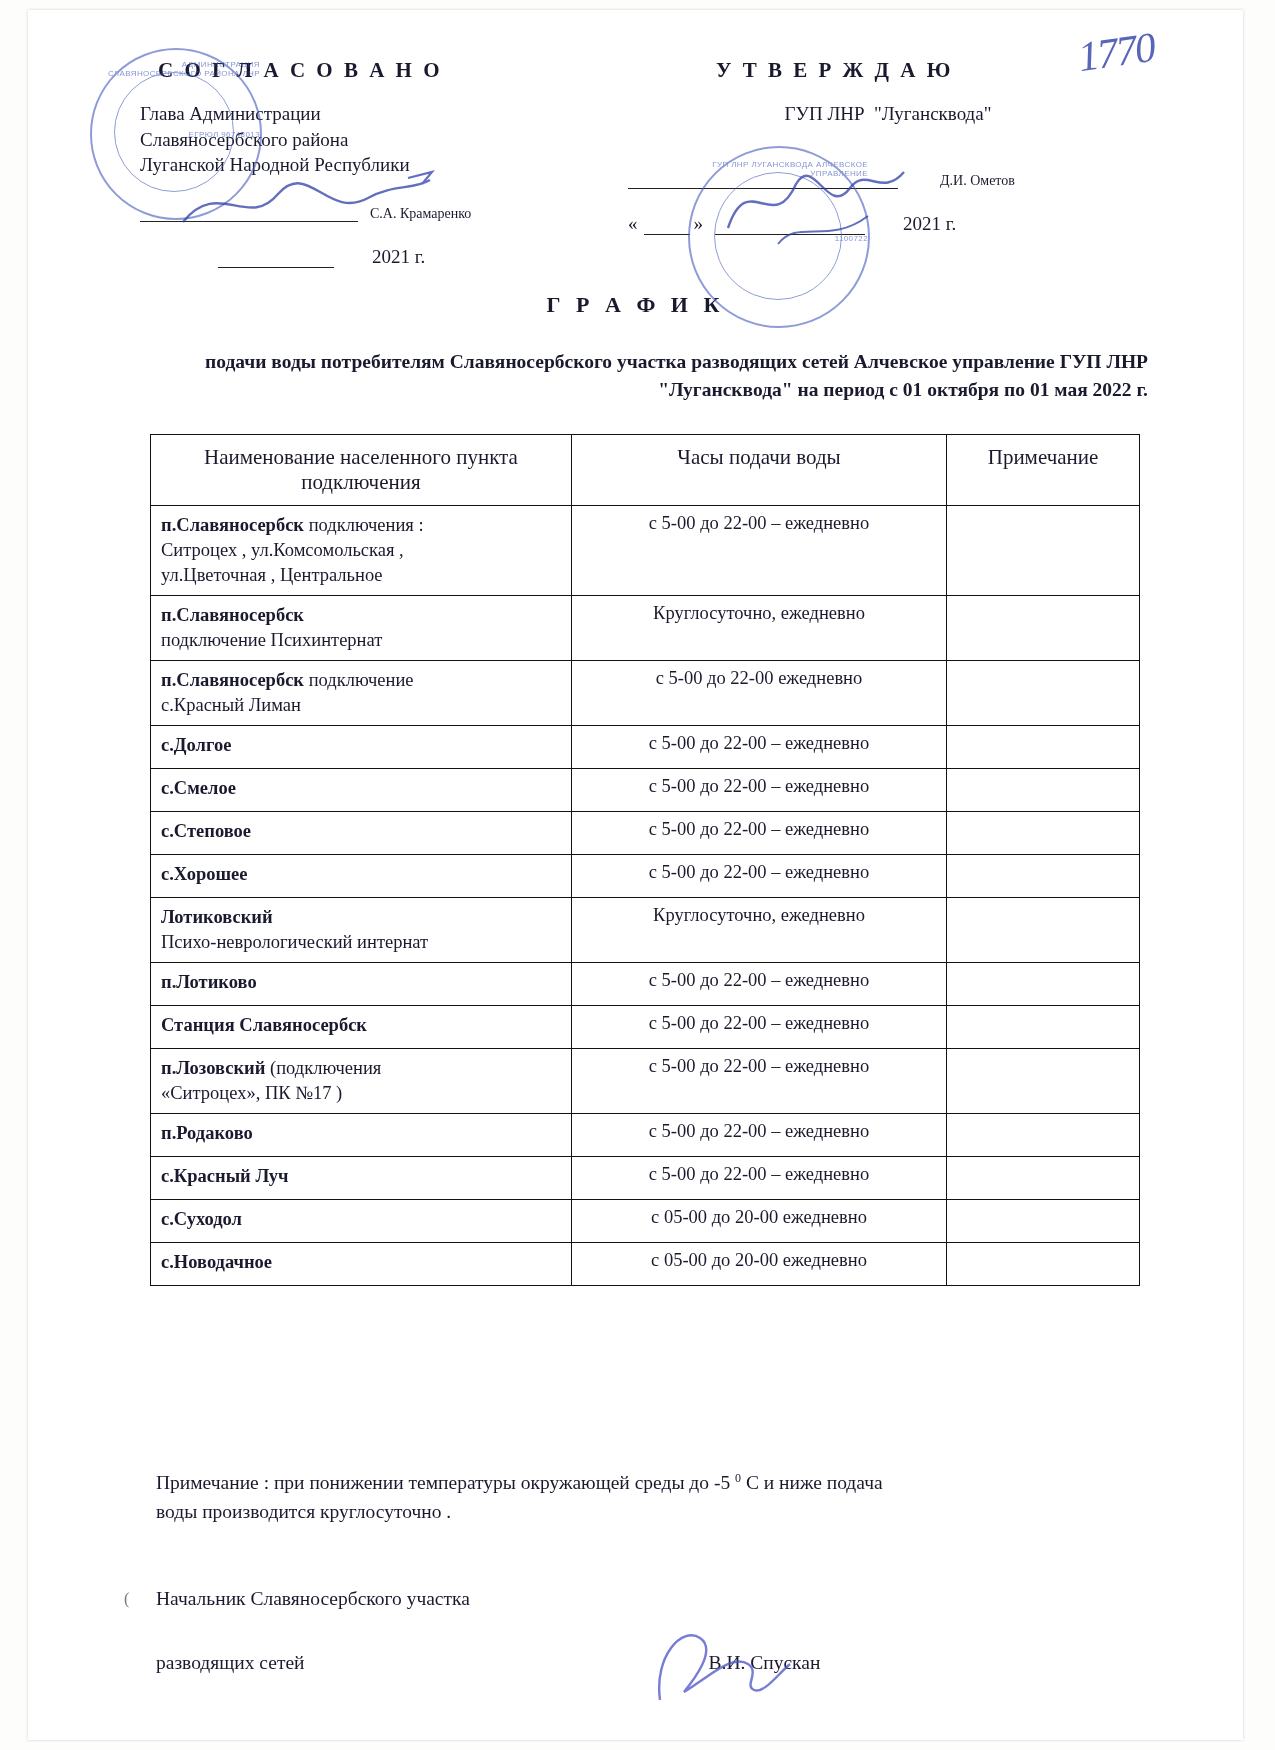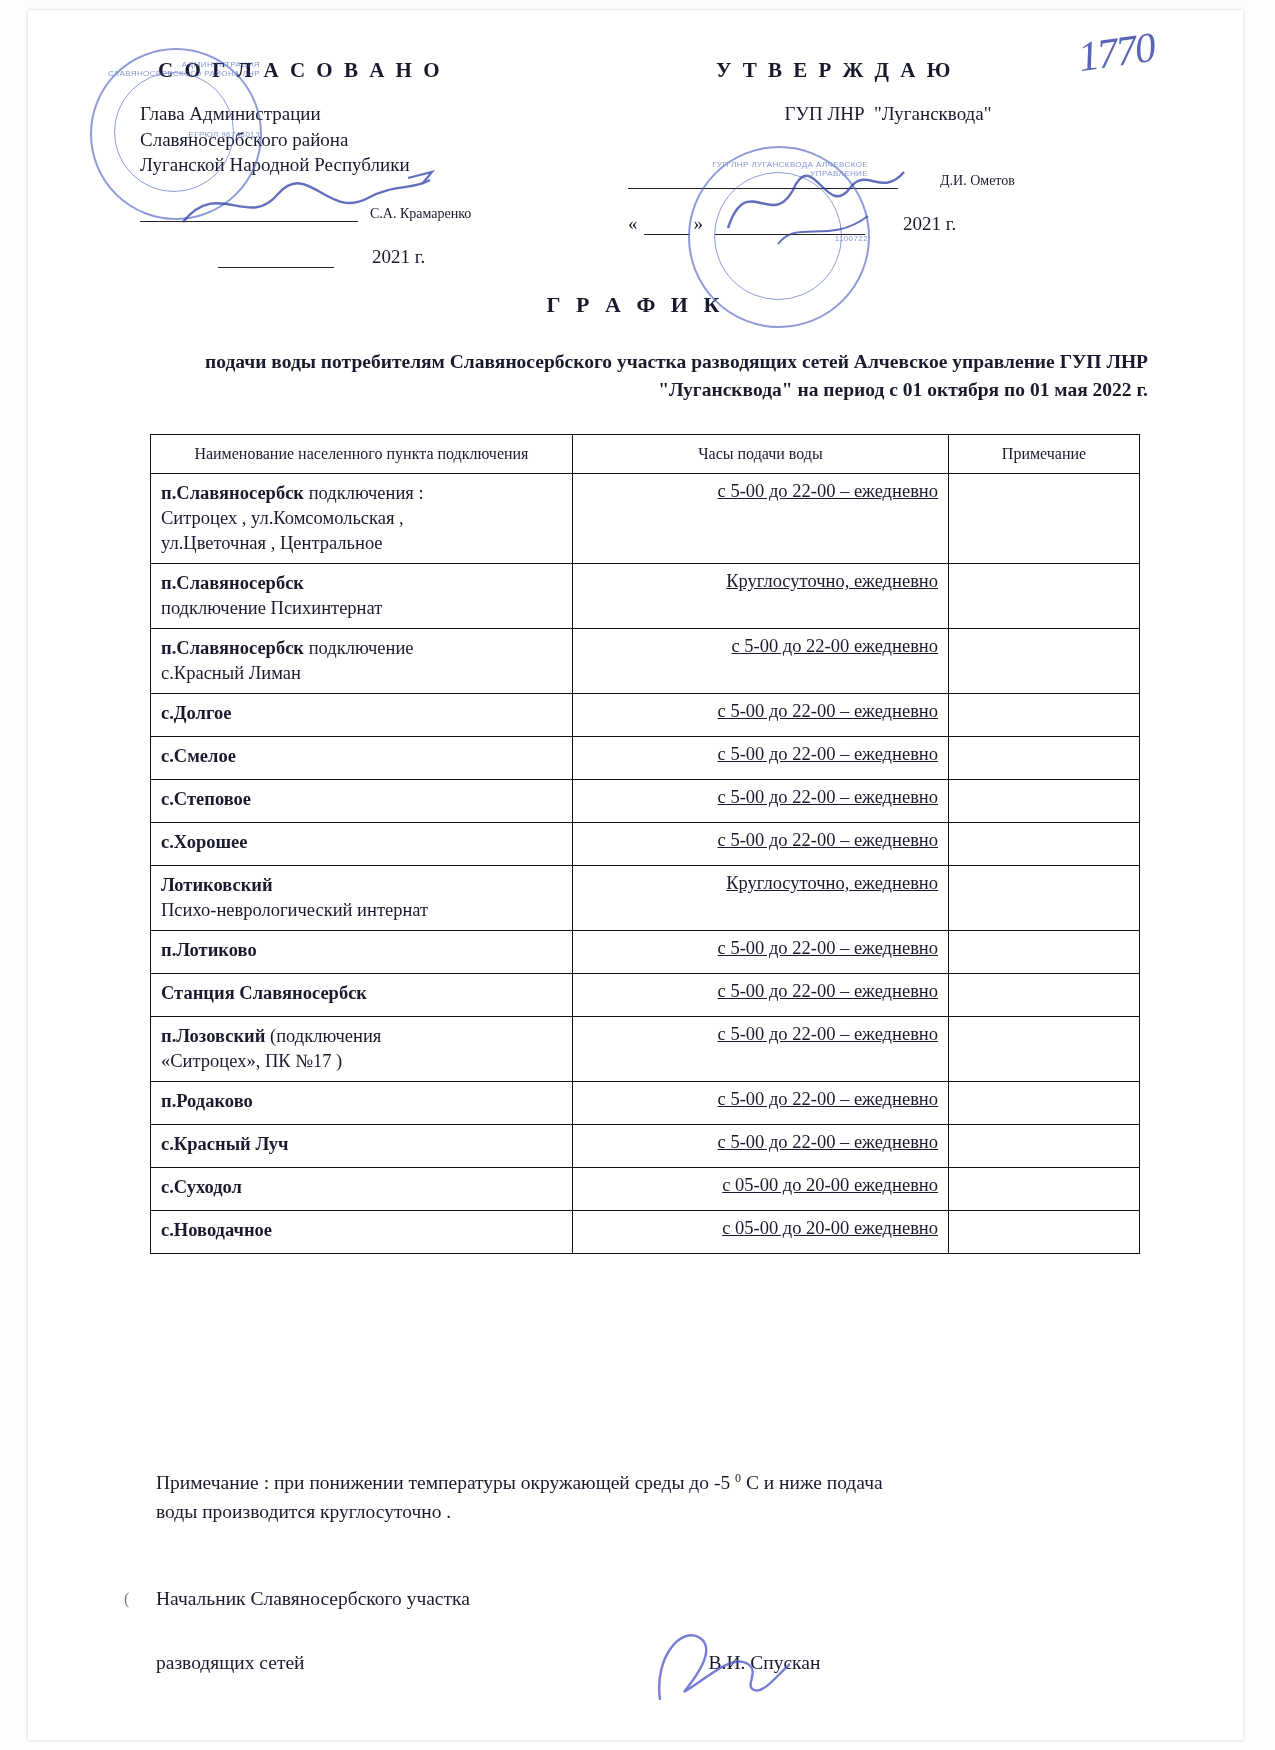--- a/index.html
+++ b/index.html
@@ -108,29 +108,29 @@
     font-size: 18.5px;
   }
   table.sched th, table.sched td {
     border: 1.6px solid #111;
     padding: 7px 10px;
     vertical-align: top;
   }
   table.sched th {
     font-weight: normal;
     text-align: center;
-    font-size: 16px;
+    font-size: 21px;
     padding: 10px 8px;
   }
   .col-name { width: 428px; }
   .col-hours { width: 380px; }
   .col-note { width: 182px; }
   td.name { line-height: 1.35; }
   td.name b { font-weight: bold; }
-  td.hours { text-align: right; padding-left: 14px; text-decoration: underline; }
+  td.hours { text-align: center; padding-left: 14px; }
   .short-row td { height: 28px; }
 
   
   .note {
     position: absolute;
     top: 1458px;
     left: 128px;
     width: 980px;
     font-size: 19.5px;
     line-height: 1.5;

